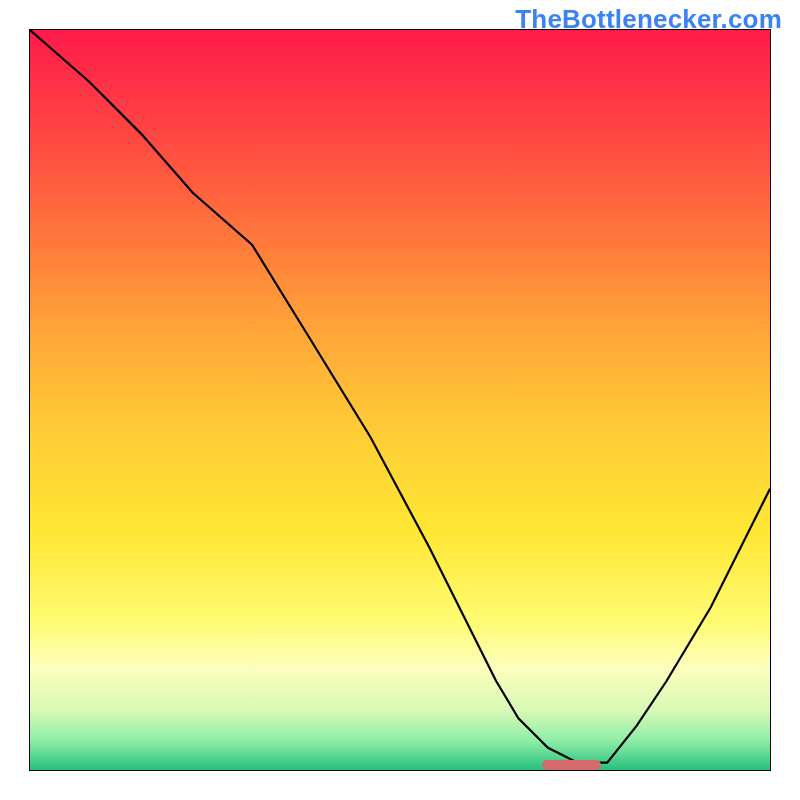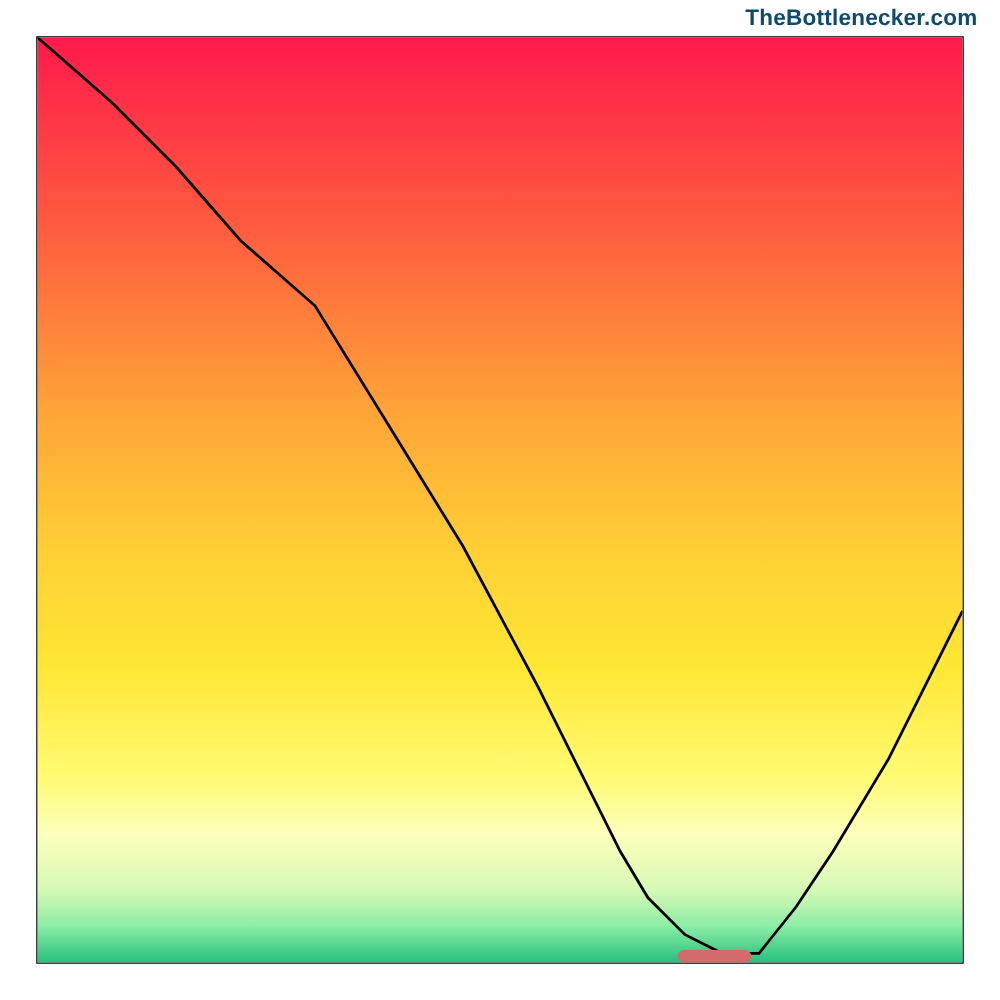--- a/index.html
+++ b/index.html
@@ -7,23 +7,23 @@
     width: 800px;
     height: 800px;
     background: #ffffff;
     position: relative;
     font-family: Arial, sans-serif;
   }
   .watermark {
     position: absolute;
     top: 4px;
     right: 18px;
-    font-size: 18px;
+    font-size: 26px;
     font-weight: bold;
-    color: #0c4a6e;
+    color: #3b82f6;
     letter-spacing: 0.2px;
     z-index: 10;
   }
   .frame {
     position: absolute;
     top: 29px;
     left: 29px;
     width: 742px;
     height: 742px;
     border: 1px solid #000;

